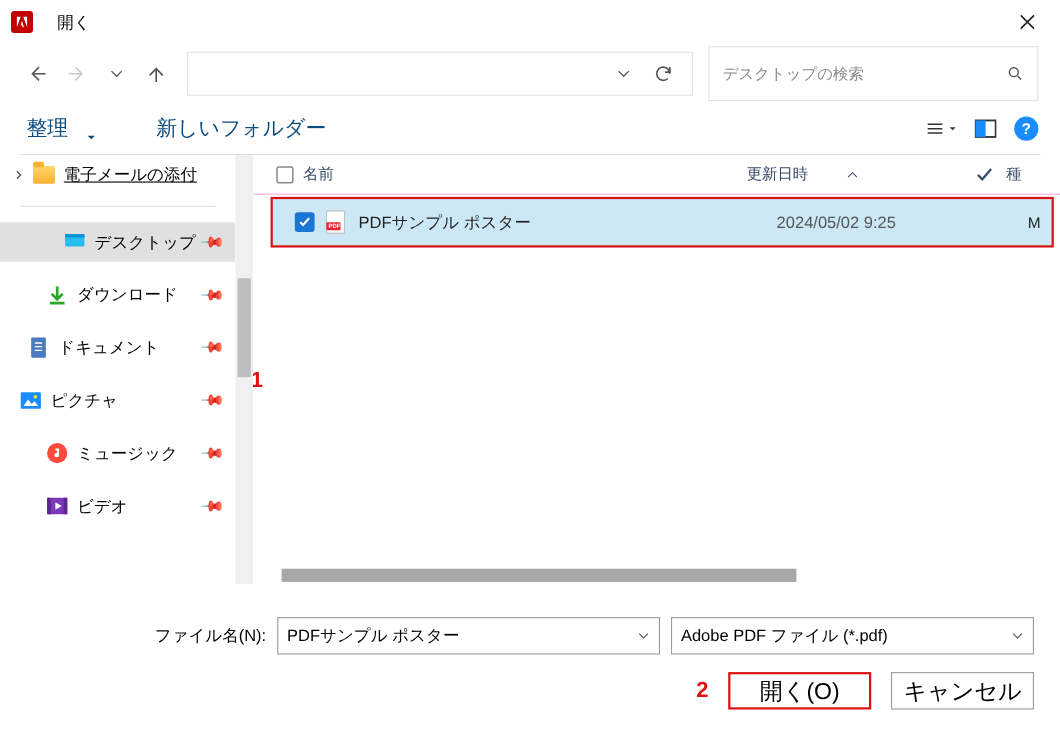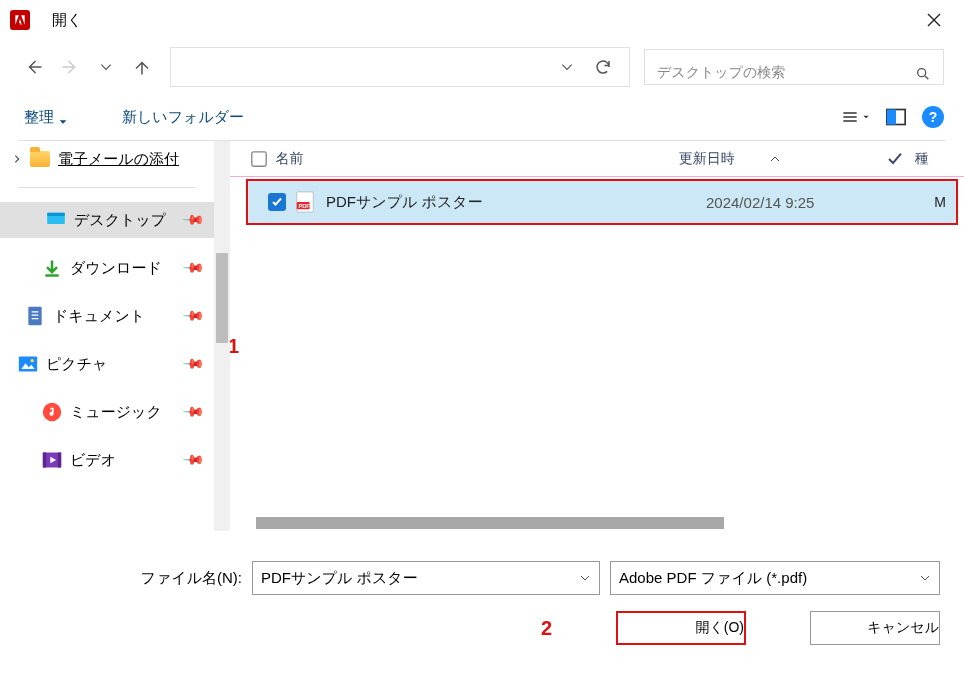--- a/index.html
+++ b/index.html
@@ -50,34 +50,34 @@
     margin: 0 6px;
     display: flex; align-items: center; justify-content: flex-end;
     padding-right: 8px;
     background: #fff;
   }
   .pathbox .chev, .pathbox .refresh {
     width: 36px; height: 38px; display:flex; align-items:center; justify-content:center;
     color: #555;
   }
   .searchbox {
-    width: 300px; border: 1px solid #e0e0e0; height: 36px;
-    display: flex; align-items: flex-end; padding: 2px 12px;
+    width: 300px; border: 1px solid #e0e0e0; height: 50px;
+    display: flex; align-items: flex-start; padding: 16px 12px;
     color: #888; justify-content: space-between;
   }
   .searchbox span:first-child { flex:1; }
   .toolbar2 {
     display: flex; align-items: center; height: 46px;
     padding: 0 18px; gap: 6px;
     position: relative;
   }
   .toolbar2 .btn {
-    display: flex; align-items: flex-end; gap: 4px;
+    display: flex; align-items: flex-end; gap: 16px;
     padding: 4px 6px; color: #0b4a7e;
-    font-size: 15px;
+    font-size: 19px;
   }
   .toolbar2 .right-icons {
     position: absolute; right: 20px; top: 0; height: 46px;
     display: flex; align-items: center; gap: 12px;
   }
   .toolbar2 .right-icons .ico {
     width: 28px; height: 28px; display:flex; align-items:center; justify-content:center;
     font-size: 18px; color: #333;
   }
   .help-circle {
@@ -174,22 +174,22 @@
   }
   .combo.name { width: 348px; }
   .combo.filter { width: 330px; }
   .btnrow {
     display:flex; justify-content:flex-end; align-items:center;
     margin-top: 16px; gap: 18px;
   }
   .btnrow .annot2 { color:#d11; font-weight:bold; font-size:20px; }
   .winbtn {
     width: 130px; height:34px; border:1px solid #999;
-    display:flex; align-items:center; justify-content:flex-end;
-    font-size:14px; background:#fff;margin-left:46px;
+    display:flex; align-items:center; justify-content:center;
+    font-size:21px; background:#fff;
   }
   .winbtn.primary { border:2px solid #d11; }
   svg { display:block; }
   .folder-yellow { width:20px; height:16px; background:linear-gradient(#ffd56b,#f9b233); border-radius:2px; position:relative;}
   .folder-yellow::before{content:"";position:absolute;top:-4px;left:0;width:10px;height:5px;background:#f9b233;border-radius:2px 2px 0 0;}
 </style>
 </head>
 <body>
 
 <div class="titlebar">
@@ -287,21 +287,21 @@
       <svg width="10" height="10" viewBox="0 0 24 24">
           <path fill="none" stroke="#555" stroke-width="3" d="M8 4l8 8-8 8"></path>
         </svg>
       <div class="ficon">
           <div class="folder-yellow"></div>
         </div>
       <span style="white-space:nowrap;text-decoration:underline;">電子メールの添付</span>
     </div>
     <div class="side-sep"></div>
 
-    <div class="side-row selected" style="padding-left:46px;">
+    <div class="side-row selected" style="padding-left:58px;">
       <div class="ficon">
           <svg width="20" height="16" viewBox="0 0 24 20">
             <rect x="1" y="1" width="22" height="14" fill="#27bdf0" rx="1"></rect>
             <rect x="1" y="1" width="22" height="4" fill="#0a95d8" rx="1"></rect>
           </svg>
         </div>
       <span>デスクトップ</span>
       <span class="pin">📌</span>
     </div>
     <div style="height:12px"></div>
@@ -402,21 +402,21 @@
             </svg>
         </div>
         <div class="picon">
           <svg width="22" height="22" viewBox="0 0 24 24">
               <rect x="3" y="1" width="18" height="22" fill="#fff" stroke="#bbb" rx="1"></rect>
               <rect x="3" y="12" width="14" height="8" fill="#e8252b" rx="1"></rect>
               <text x="5" y="18" fill="#fff" font-size="6" font-weight="bold">PDF</text>
             </svg>
         </div>
         <div class="fname">PDFサンプル ポスター</div>
-        <div class="fdate">2024/02/14 9:25</div>
+        <div class="fdate">2024/05/02 9:25</div>
         <div class="ftype" style="position:absolute;right:10px;">M</div>
       </div>
     </div>
 
     <div class="hscroll">
       <div class="track"></div>
     </div>
   </div>
 </div>
 

